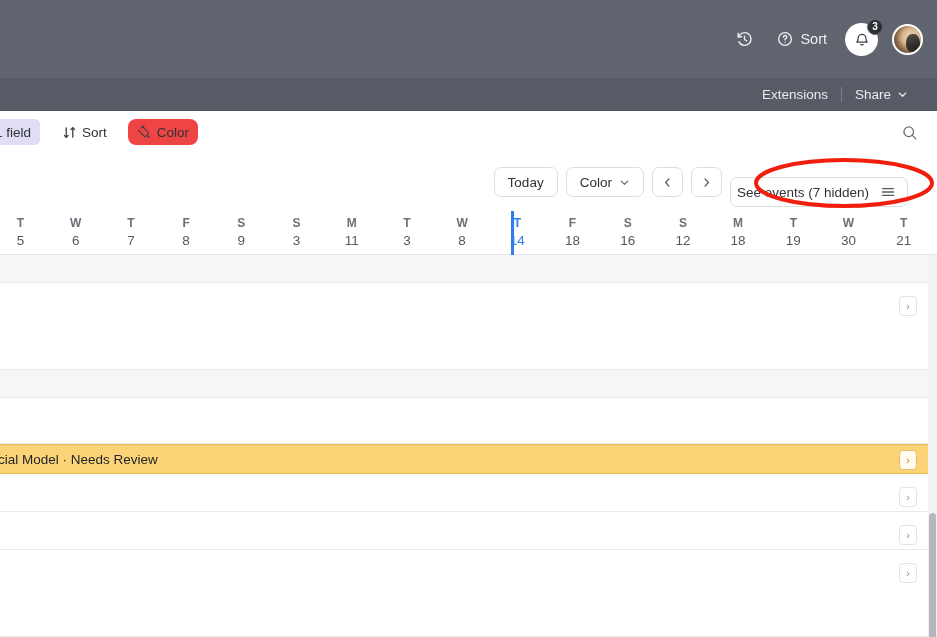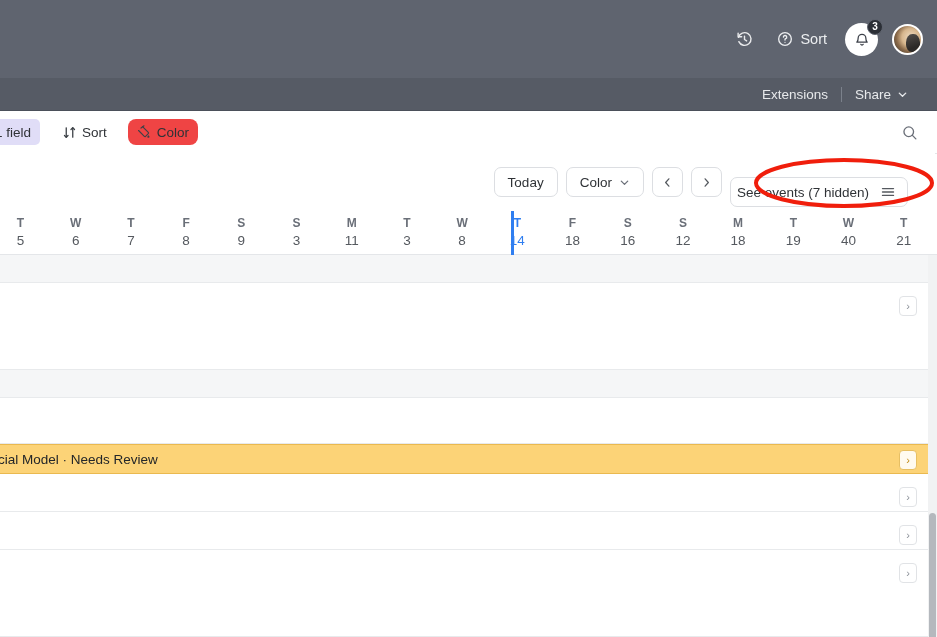--- a/index.html
+++ b/index.html
@@ -371,21 +371,21 @@
       <div class="daycell" style="left: 699.6px;">
         <div class="dow">M</div>
         <div class="dnum">18</div>
       </div>
       <div class="daycell" style="left: 754.8px;">
         <div class="dow">T</div>
         <div class="dnum">19</div>
       </div>
       <div class="daycell" style="left: 810px;">
         <div class="dow">W</div>
-        <div class="dnum">40</div>
+        <div class="dnum">30</div>
       </div>
       <div class="daycell" style="left: 865.2px;">
         <div class="dow">T</div>
         <div class="dnum">21</div>
       </div>
     </div>
   <div class="todayline"></div>
 
   <div class="grid">
       <div class="row shade" style="top: 0px; height: 28px;"></div>

